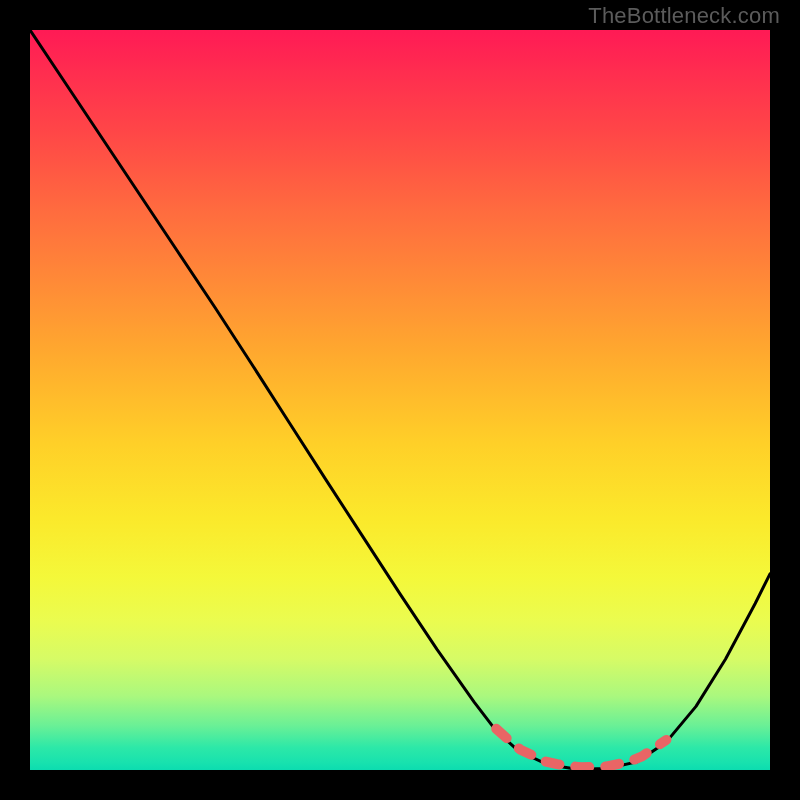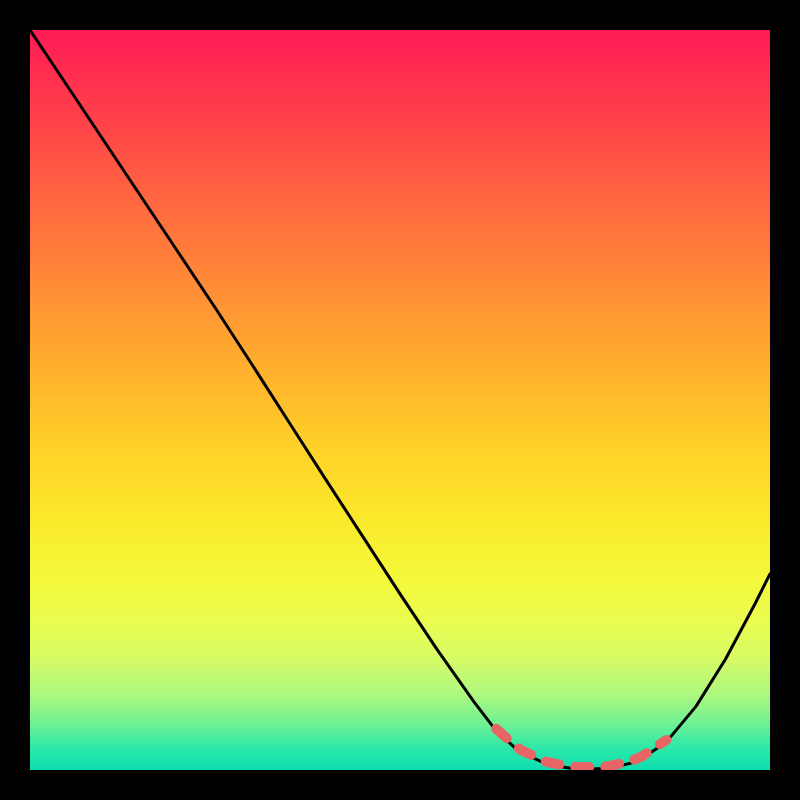--- a/index.html
+++ b/index.html
@@ -64,20 +64,21 @@
     font-size: 22px;
     font-weight: 500;
     letter-spacing: 0.2px;
     user-select: none;
   }
 </style>
 </head>
 <body>
 
 <div class="frame">
+  <div class="watermark">TheBottleneck.com</div>
 
   <div class="plot-area">
     <div class="gradient"></div>
 
     <svg class="curve" viewBox="0 0 740 740" preserveAspectRatio="none">
       <path id="curve-path" fill="none" stroke="#000" stroke-width="3" stroke-linecap="round" stroke-linejoin="round" d="M0.0 0.0 L37.0 55.5 L74.0 111.0 L111.0 166.5 L148.0 222.0 L185.0 277.5 L222.0 334.5 L259.0 392.2 L296.0 449.9 L333.0 506.9 L370.0 563.9 L407.0 619.4 L444.0 671.9 L466.2 700.8 L488.4 720.8 L518.0 734.8 L547.6 739.3 L577.2 738.5 L606.8 731.9 L636.4 711.9 L666.0 676.4 L695.6 629.0 L725.2 573.5 L740.0 543.9"></path>
       <path id="dash-path" fill="none" stroke="#e96565" stroke-width="10" stroke-linecap="round" stroke-dasharray="14 16" d="M466.2 698.8 L478.4 709.7 L490.5 719.8 L502.7 725.5 L514.8 731.3 L527.0 734.2 L539.1 736.0 L551.3 737.2 L563.5 736.9 L575.6 736.6 L587.8 734.1 L599.9 731.4 L612.1 726.3 L624.2 718.1 L636.4 709.9"></path>
     </svg>
   </div>
 </div>

